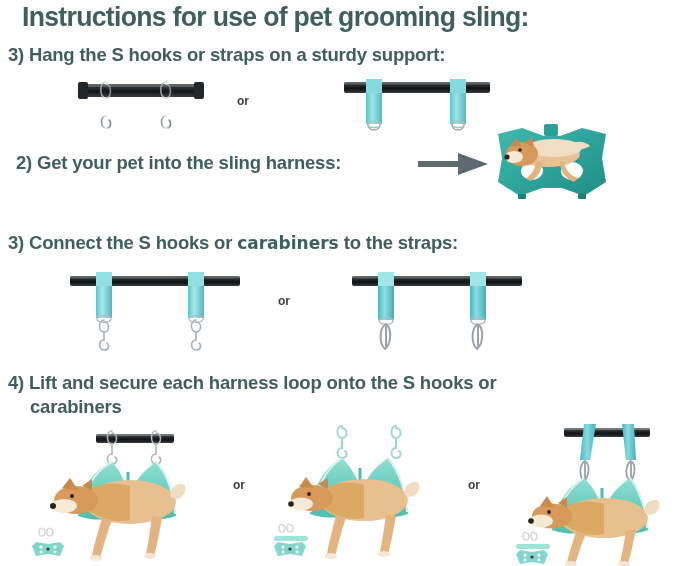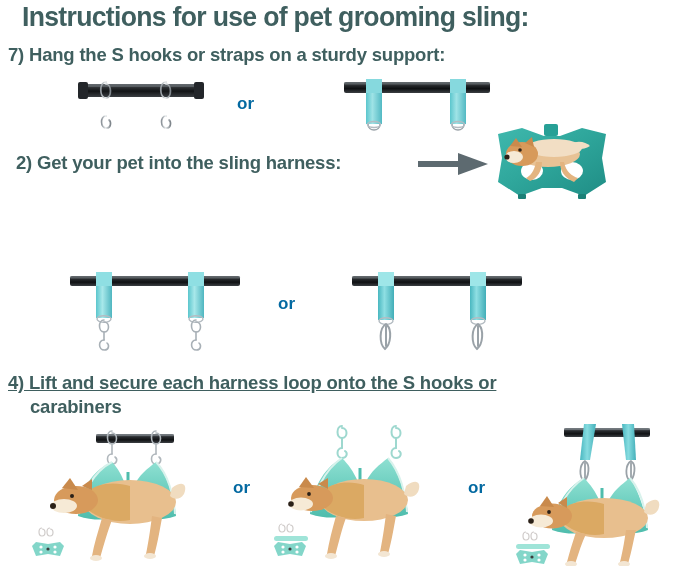--- a/index.html
+++ b/index.html
@@ -38,38 +38,38 @@
     white-space: nowrap;
     letter-spacing: -0.2px;
   }
   .step .alt {
     font-family: "DejaVu Sans", sans-serif;
     font-size: 17px;
     letter-spacing: 0;
   }
   .or {
     position: absolute;
-    font-size: 17px;
+    font-size: 12px;
     font-weight: bold;
-    color: #0369a1;
+    color: #404040;
     text-align: right;
   }
 
   
   .art { position: absolute; }
   svg { display: block; overflow: visible; }
 </style>
 </head>
 <body>
 
 <div class="page">
 
   <div class="title">Instructions for use of pet grooming sling:</div>
 
-  <div class="step" style="left:8px; top:44px;">7) Hang the S hooks or straps on a sturdy support:</div>
+  <div class="step" style="left:8px; top:44px;">3) Hang the S hooks or straps on a sturdy support:</div>
 
   <div class="art" style="left:78px; top:76px;">
     <svg width="130" height="60" viewBox="0 0 130 60">
       <defs>
         <linearGradient id="barG1" x1="0" y1="0" x2="0" y2="1">
           <stop offset="0%" stop-color="#5a5f63"></stop>
           <stop offset="30%" stop-color="#2a2d30"></stop>
           <stop offset="55%" stop-color="#121416"></stop>
           <stop offset="100%" stop-color="#3a3e42"></stop>
         </linearGradient>
@@ -175,20 +175,25 @@
         <circle cx="15" cy="33" r="2.6" fill="#2b2118"></circle>
         <circle cx="28" cy="26" r="1.8" fill="#2b2118"></circle>
 
         <path d="M44 38 C42 48 38 52 34 54 L38 57 C46 54 50 46 50 38 Z" fill="#e3b480"></path>
         <path d="M72 38 C74 48 80 52 86 54 L82 58 C72 54 68 46 68 38 Z" fill="#e3b480"></path>
         <path d="M78 20 C86 16 94 18 98 22 C92 26 84 26 78 24 Z" fill="#f2dec4"></path>
       </g>
     </svg>
   </div>
 
+  <div class="step" style="left:8px; top:232px;">
+    <span>3) Connect the S hooks or</span>
+    <span class="alt">carabiners</span>
+    <span>to the straps:</span>
+  </div>
 
   <div class="art" style="left:70px; top:270px;">
     <svg width="175" height="84" viewBox="0 0 175 84">
       <defs>
         <linearGradient id="barG3" x1="0" y1="0" x2="0" y2="1">
           <stop offset="0%" stop-color="#5a5f63"></stop>
           <stop offset="35%" stop-color="#232629"></stop>
           <stop offset="62%" stop-color="#0f1113"></stop>
           <stop offset="100%" stop-color="#3a3e42"></stop>
         </linearGradient>
@@ -248,21 +253,21 @@
       <path d="M118 2 L134 2 L134 16 L118 16 Z" fill="#9ee6e8"></path>
       <ellipse cx="126" cy="51" rx="7" ry="3.2" stroke="#b4bcc2" stroke-width="1.4" fill="none"></ellipse>
 
       <g stroke="#9aa2a8" stroke-width="2" fill="none" stroke-linecap="round">
         <path d="M126 54 C119 58 119 74 125 79 C131 74 132 60 127 55"></path>
         <path d="M126 56 L126 76"></path>
       </g>
     </svg>
   </div>
 
-  <div class="step" style="left:8px; top:372px;text-decoration:underline;">4) Lift and secure each harness loop onto the S hooks or</div>
+  <div class="step" style="left:8px; top:372px;">4) Lift and secure each harness loop onto the S hooks or</div>
   <div class="step" style="left:30px; top:396px;">carabiners</div>
 
   <div class="art" style="left:26px; top:424px;">
     <svg width="200" height="140" viewBox="0 0 200 140">
       <defs>
         <linearGradient id="barG4" x1="0" y1="0" x2="0" y2="1">
           <stop offset="0%" stop-color="#6a7176"></stop>
           <stop offset="35%" stop-color="#26292c"></stop>
           <stop offset="65%" stop-color="#101214"></stop>
           <stop offset="100%" stop-color="#3c4044"></stop>

